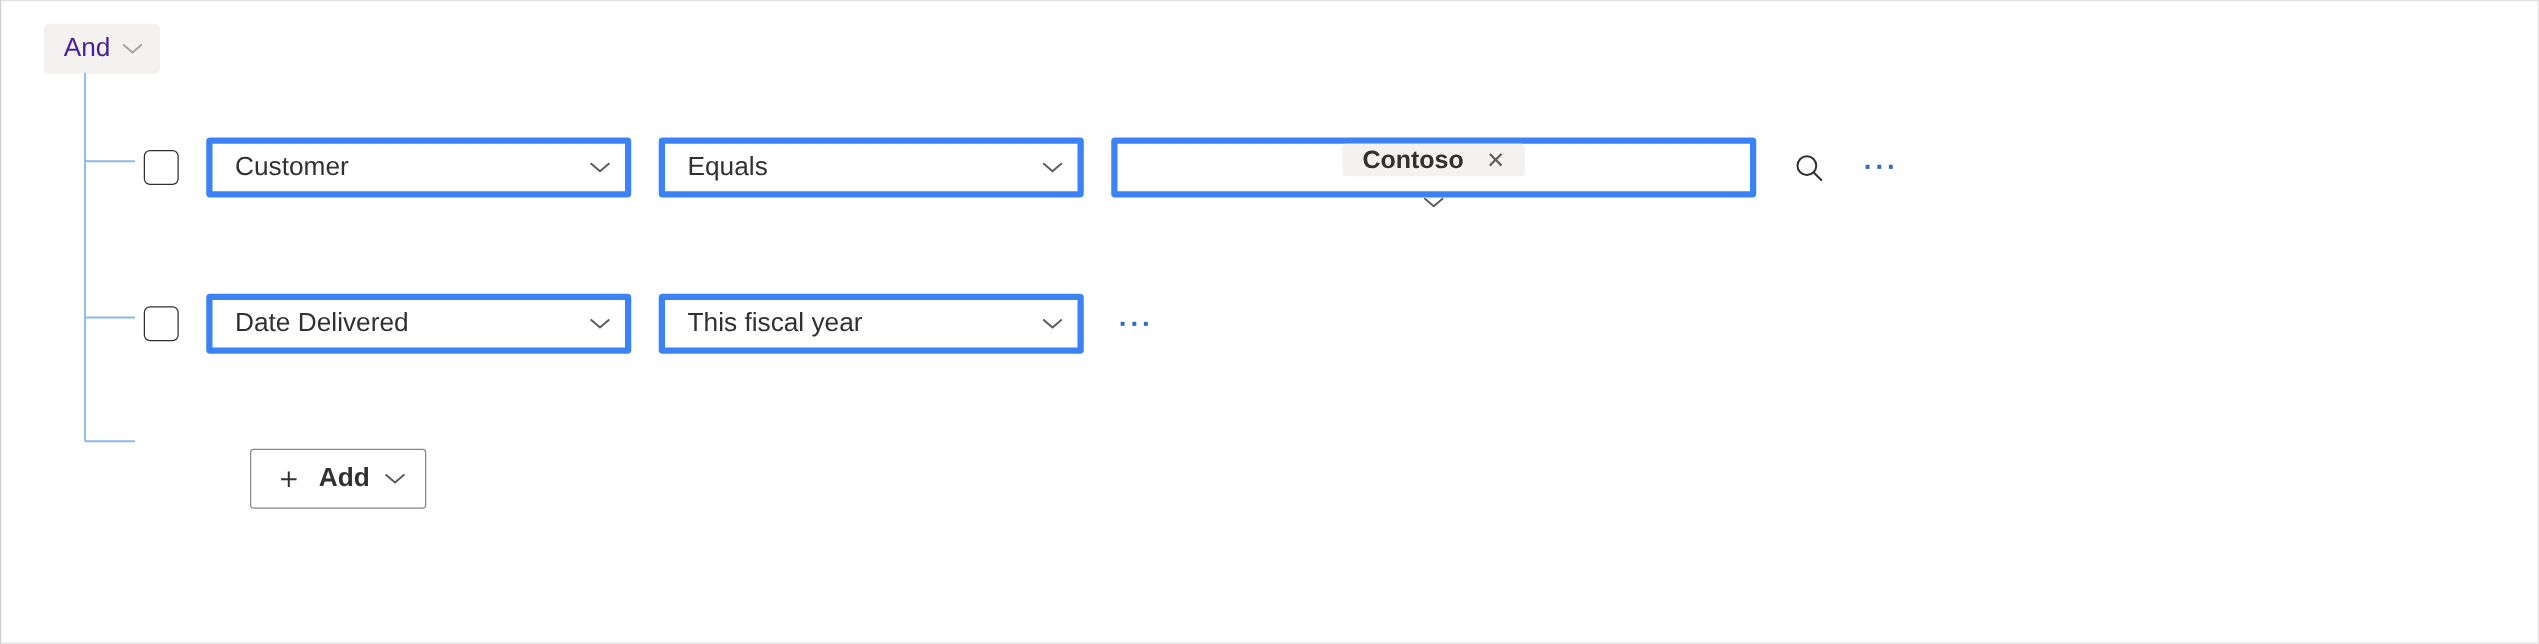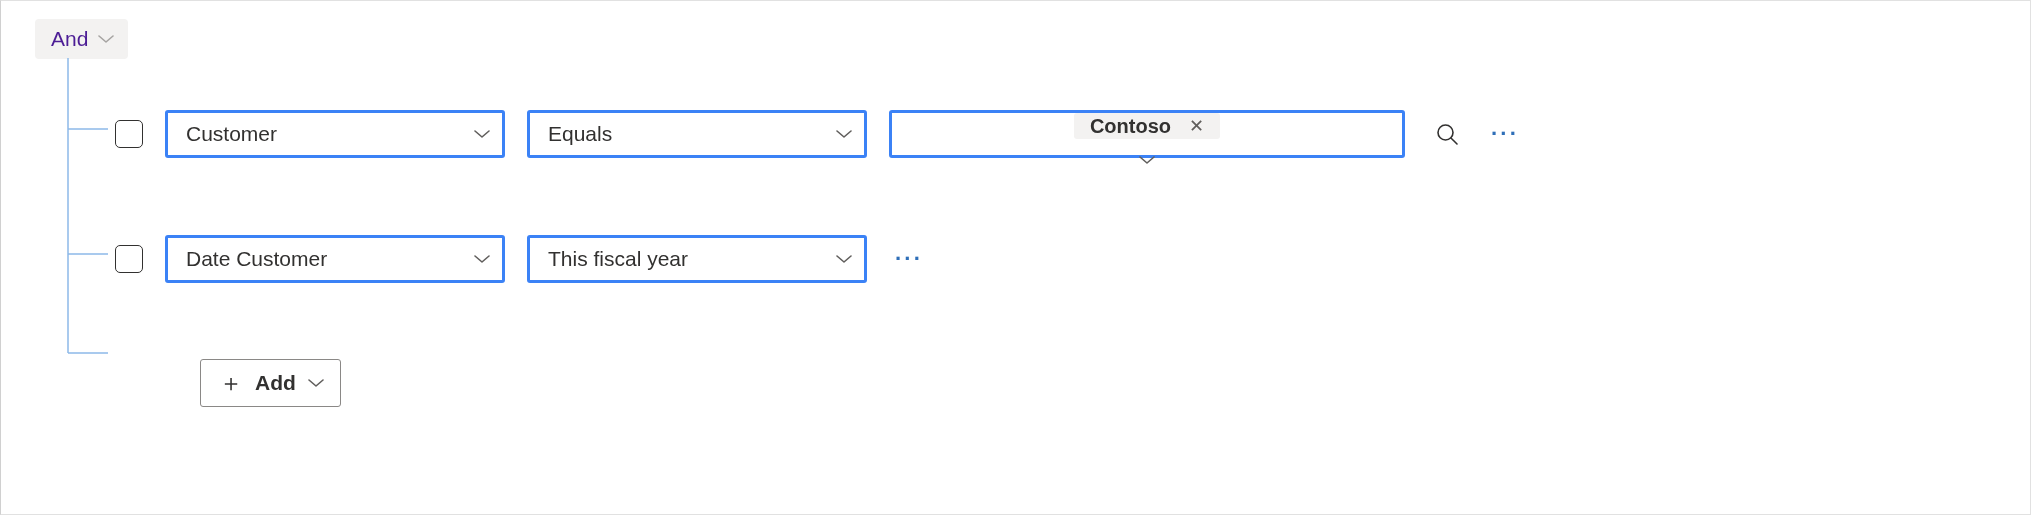--- a/index.html
+++ b/index.html
@@ -66,21 +66,21 @@
     border: 1.5px solid #323130;
     border-radius: 5px;
     cursor: pointer;
     flex: 0 0 auto;
   }
 
   .select {
     display: flex;
     align-items: center;
     justify-content: space-between;
-    border: 3px solid #3b82f6;
+    border: 5px solid #3b82f6;
     border-radius: 3px;
     height: 48px;
     padding: 0 12px 0 18px;
     background: #ffffff;
     cursor: pointer;
     font-size: 21px;
     color: #323130;
   }
   .select-field { width: 340px; }
   .select-op    { width: 340px; }
@@ -227,21 +227,21 @@
         </svg>
       </div>
 
       <div class="more-dots">···</div>
     </div>
 
     <div class="row">
       <div class="checkbox"></div>
 
       <div class="select select-field">
-        <span>Date Customer</span>
+        <span>Date Delivered</span>
         <span class="chev">
           <svg width="16" height="10" viewBox="0 0 16 10">
               <path d="M1 2 L8 8 L15 2"></path>
             </svg>
         </span>
       </div>
 
       <div class="select select-op">
         <span>This fiscal year</span>
         <span class="chev">

